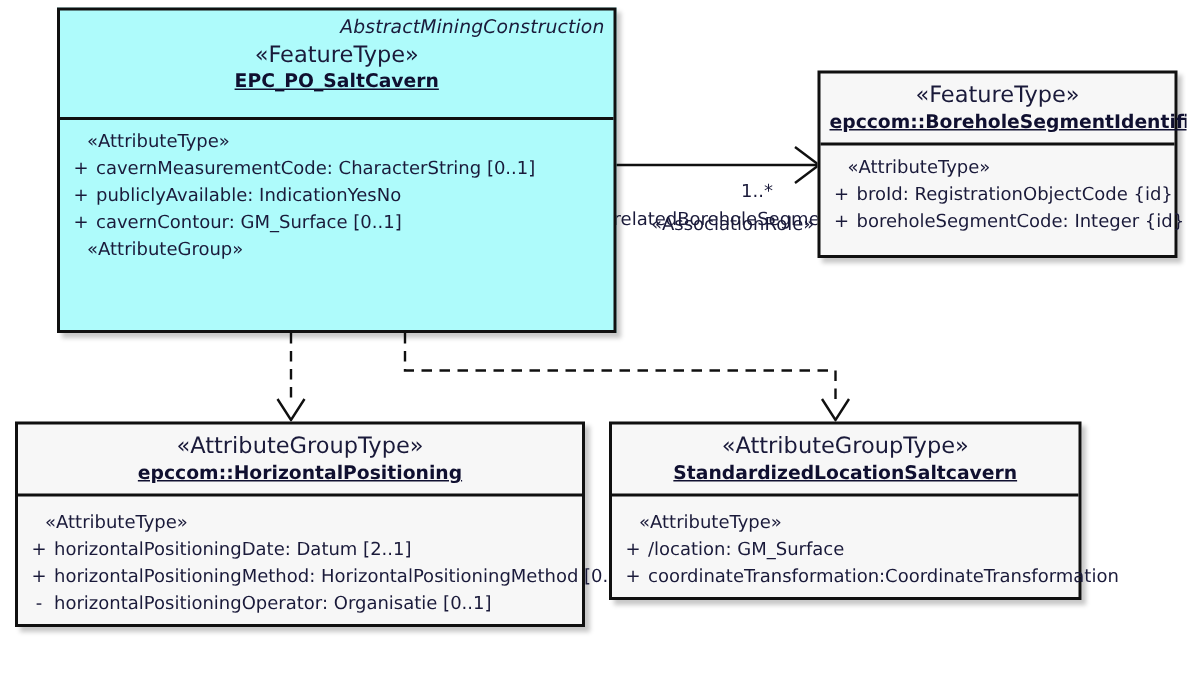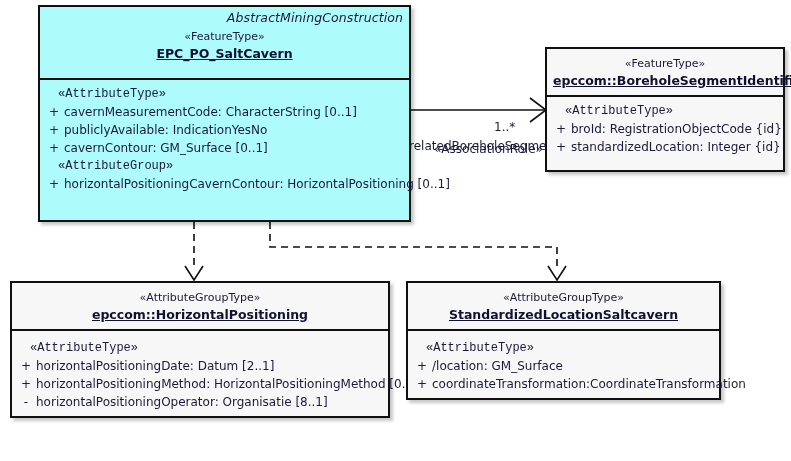--- a/index.html
+++ b/index.html
@@ -47,40 +47,39 @@
   .pkg-label {
     text-align: right;
     font-style: italic;
     font-size: 12.5px;
     letter-spacing: 0.1px;
     color: #1a1a3a;
     line-height: 16px;
     margin-bottom: 2px;
   }
   .stereotype {
-    font-size: 11px;
+    font-size: 15px;
     line-height: 17px;
     color: #1a1a3a;
   }
   .classname {
     font-size: 12.5px;
     font-weight: bold;
     line-height: 18px;
     color: #101030;
     text-decoration: underline;
   }
 
   
   .grp-stereo {
     font-size: 12px;
     line-height: 18px;
     padding-left: 14px;
     color: #1a1a3a;
     white-space: nowrap;
-    font-family: Liberation Mono, monospace;
   }
   .attr-row {
     display: block;
     font-size: 12px;
     line-height: 18px;
     white-space: nowrap;
     color: #1a1a3a;
   }
   .attr-vis {
     display: inline-block;
@@ -143,57 +142,54 @@
       <div class="attr-row">
         <span class="attr-vis">+</span><span class="attr-text">cavernMeasurementCode: CharacterString [0..1]</span>
       </div>
       <div class="attr-row">
         <span class="attr-vis">+</span><span class="attr-text">publiclyAvailable: IndicationYesNo</span>
       </div>
       <div class="attr-row">
         <span class="attr-vis">+</span><span class="attr-text">cavernContour: GM_Surface [0..1]</span>
       </div>
       <div class="grp-stereo">«AttributeGroup»</div>
-      <div class="attr-row">
-        <span class="attr-vis">+</span><span class="attr-text">horizontalPositioningCavernContour: HorizontalPositioning [0..1]</span>
-      </div>
     </div>
   </div>
 
   <div class="uml-class" style="left:545px; top:47px; width:240px; height:125px;">
     <div class="uml-header" style="height:48px; padding-top:6px;">
       <div class="stereotype">«FeatureType»</div>
       <div class="classname">epccom::BoreholeSegmentIdentification</div>
     </div>
     <div class="uml-body">
       <div class="grp-stereo">«AttributeType»</div>
       <div class="attr-row">
         <span class="attr-vis">+</span><span class="attr-text">broId: RegistrationObjectCode {id}</span>
       </div>
       <div class="attr-row">
-        <span class="attr-vis">+</span><span class="attr-text">standardizedLocation: Integer {id}</span>
+        <span class="attr-vis">+</span><span class="attr-text">boreholeSegmentCode: Integer {id}</span>
       </div>
     </div>
   </div>
 
   <div class="uml-class" style="left:10px; top:281px; width:380px; height:137px;">
     <div class="uml-header" style="height:48px; padding-top:6px;">
       <div class="stereotype">«AttributeGroupType»</div>
       <div class="classname">epccom::HorizontalPositioning</div>
     </div>
     <div class="uml-body" style="padding-top:8px;">
       <div class="grp-stereo">«AttributeType»</div>
       <div class="attr-row">
         <span class="attr-vis">+</span><span class="attr-text">horizontalPositioningDate: Datum [2..1]</span>
       </div>
       <div class="attr-row">
         <span class="attr-vis">+</span><span class="attr-text">horizontalPositioningMethod: HorizontalPositioningMethod [0.1]</span>
       </div>
       <div class="attr-row">
-        <span class="attr-vis">-</span><span class="attr-text">horizontalPositioningOperator: Organisatie [8..1]</span>
+        <span class="attr-vis">-</span><span class="attr-text">horizontalPositioningOperator: Organisatie [0..1]</span>
       </div>
     </div>
   </div>
 
   <div class="uml-class" style="left:406px; top:281px; width:315px; height:119px;">
     <div class="uml-header" style="height:48px; padding-top:6px;">
       <div class="stereotype">«AttributeGroupType»</div>
       <div class="classname">StandardizedLocationSaltcavern</div>
     </div>
     <div class="uml-body" style="padding-top:8px;">

